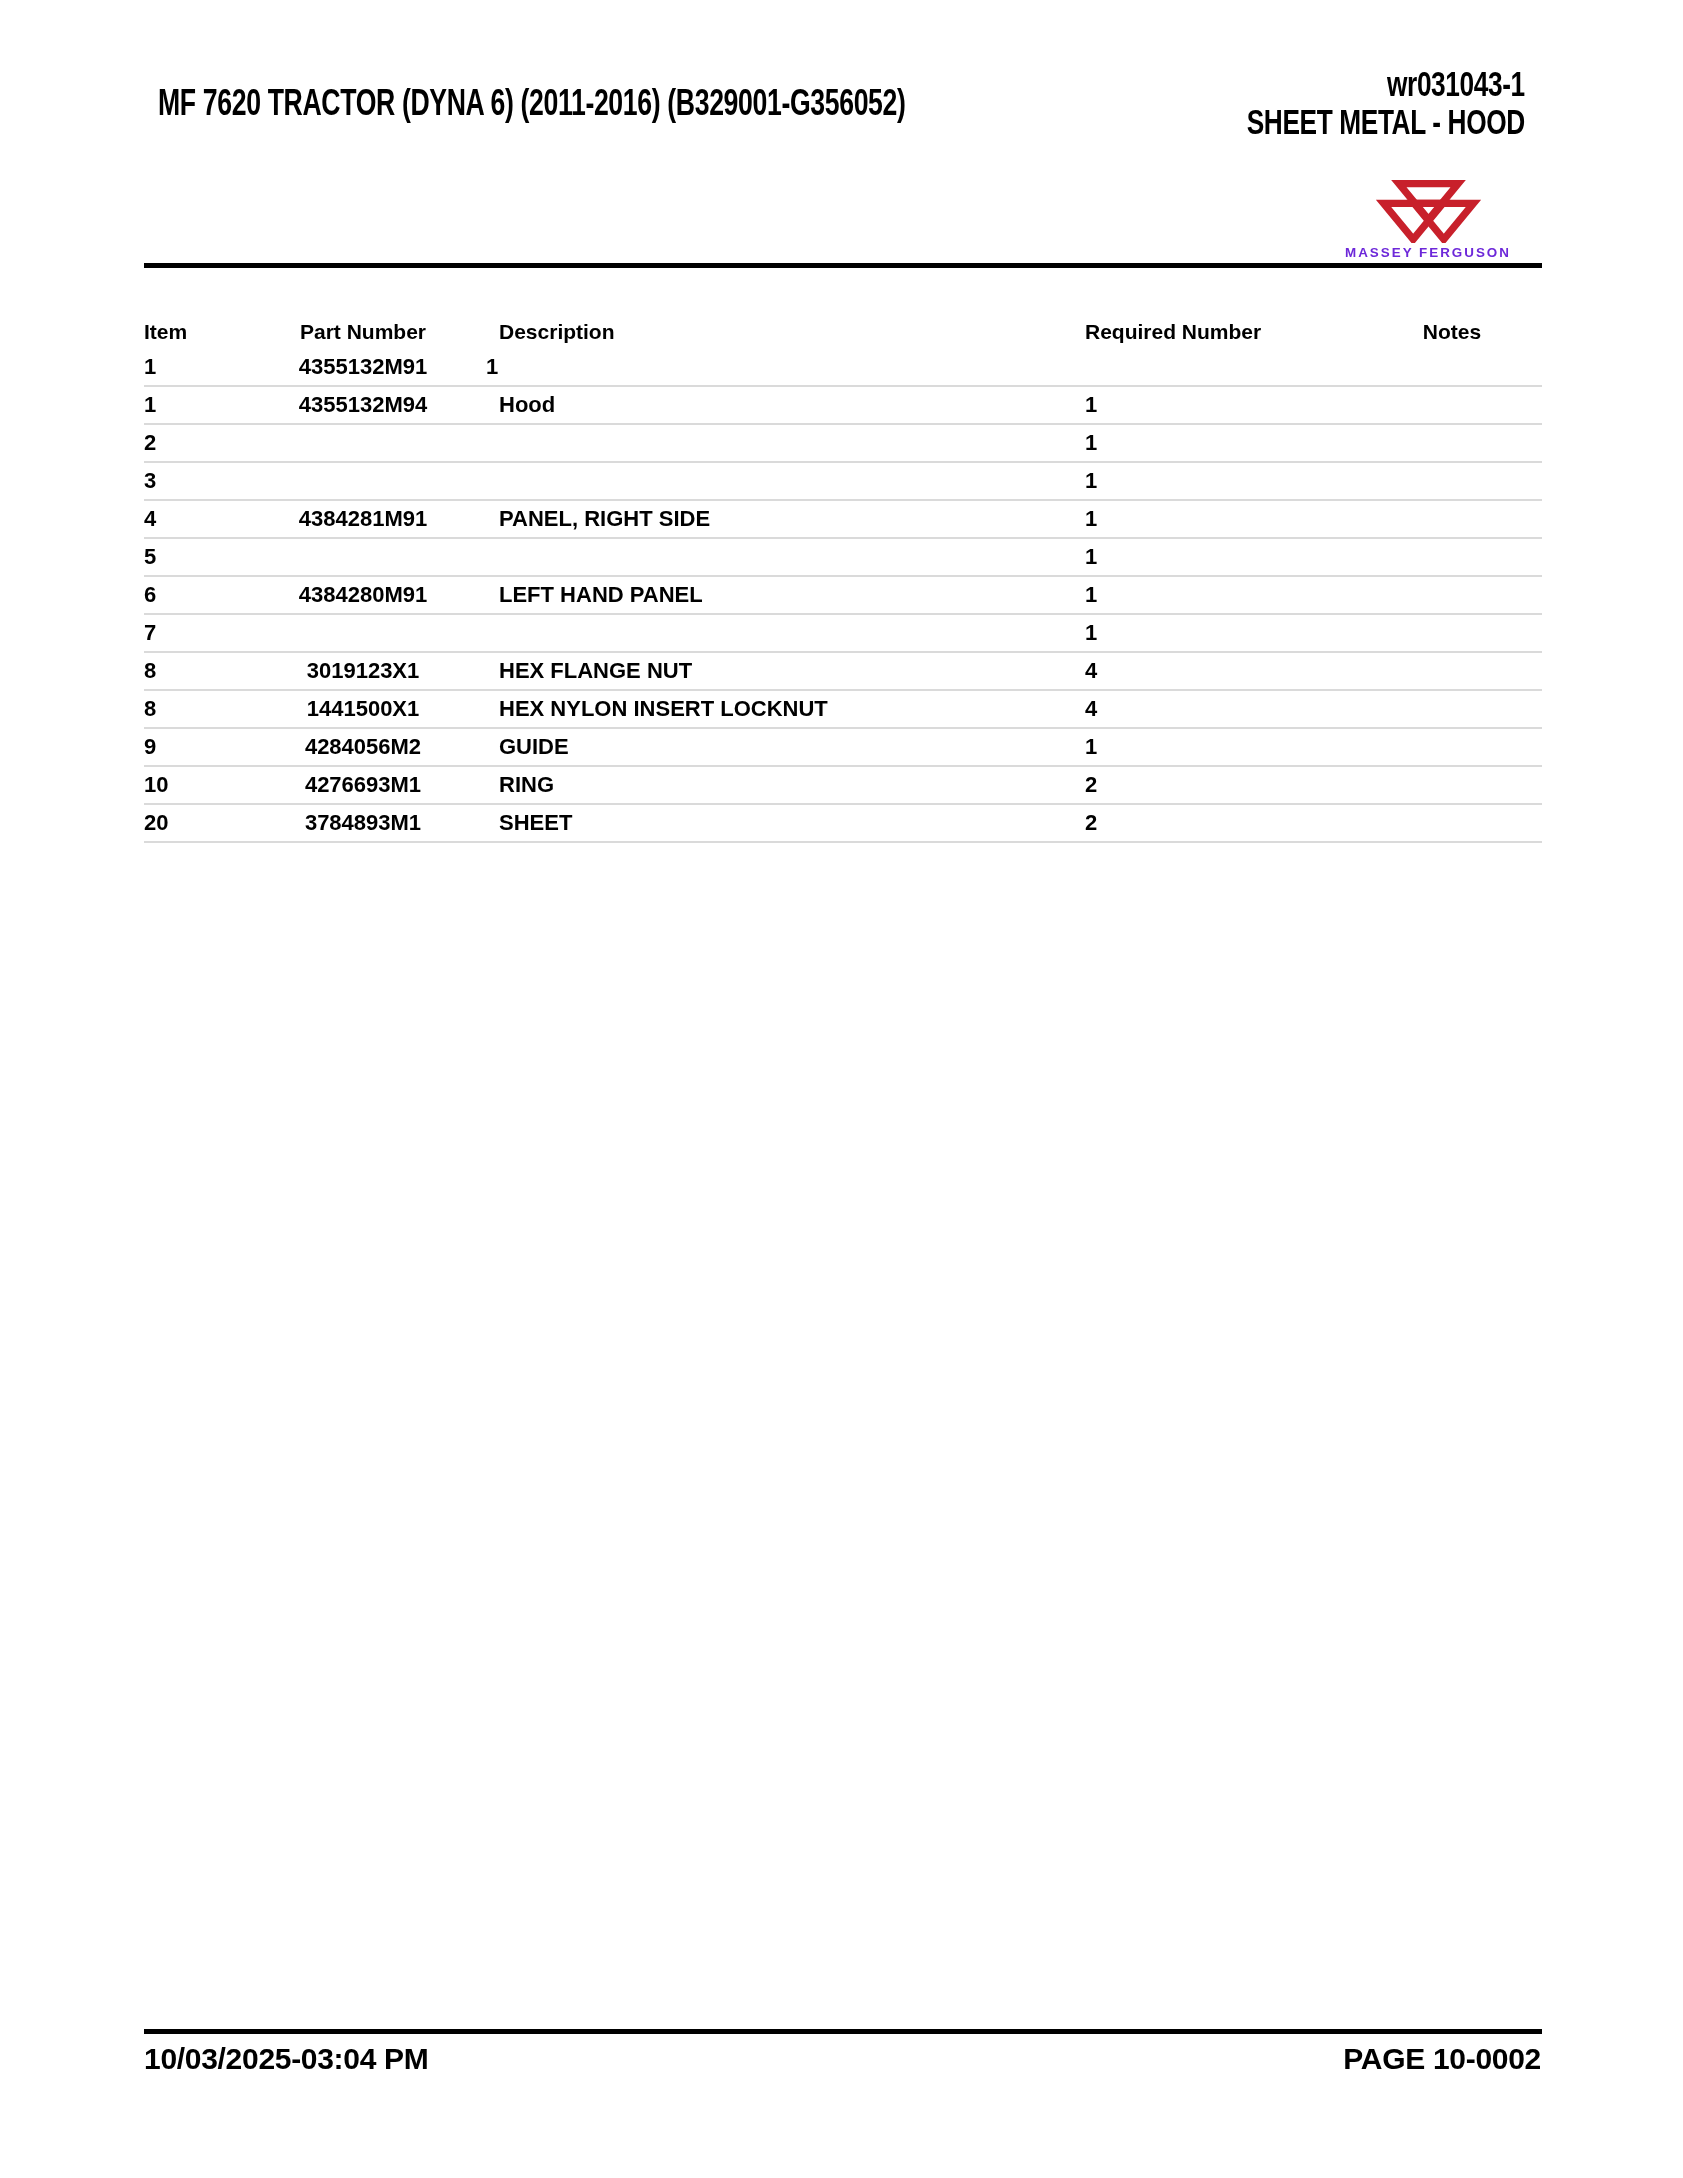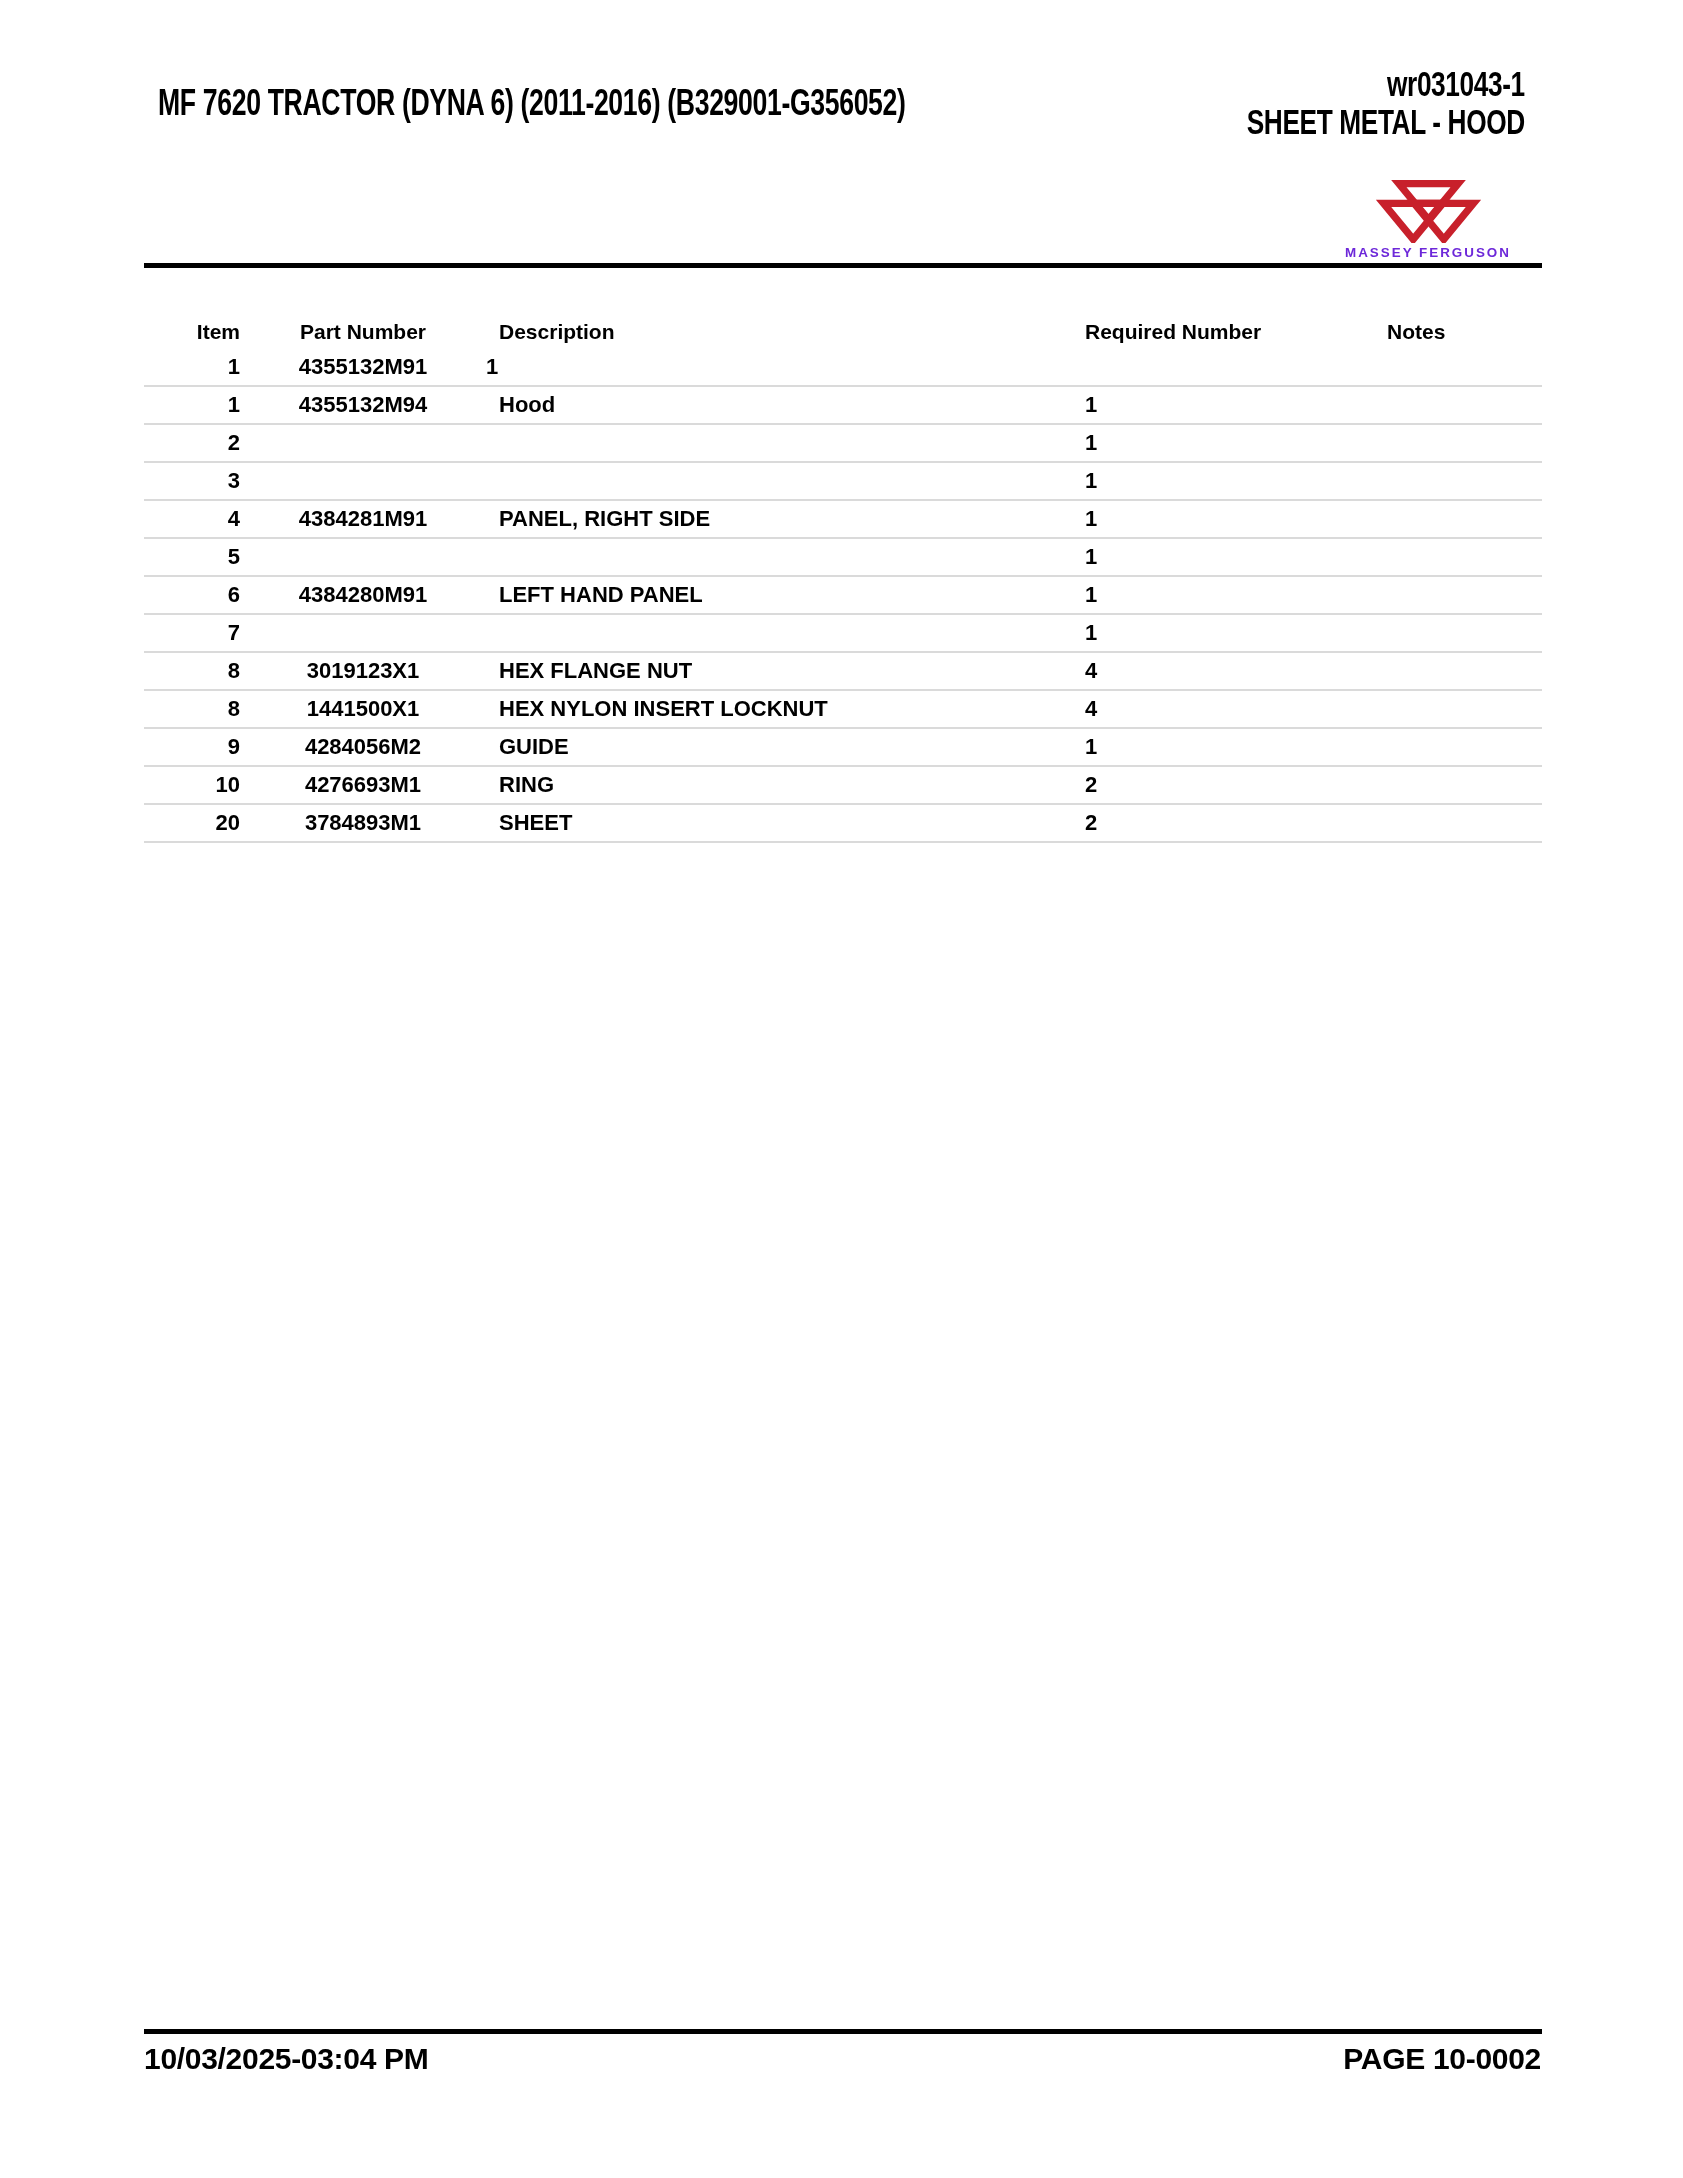--- a/index.html
+++ b/index.html
@@ -39,25 +39,25 @@
   .rule { position:absolute; left:144px; width:1398px; height:5px; background:#000; }
   .rule-top { top:263px; }
   .rule-bottom { top:2029px; }
 
   
   .parts-table { position:absolute; left:144px; top:315px; width:1398px; }
   .thead, .trow { display:flex; align-items:center; }
   .thead { height:34px; font-weight:700; font-size:21px; }
   .trow  { height:36px; border-bottom:2px solid #DADADA; font-weight:600; font-size:22px; }
   .cell { white-space:nowrap; overflow:visible; }
-  .c-item  { width:96px;  text-align:right; }
+  .c-item  { width:96px;  text-align:left; }
   .c-part  { width:246px; text-align:center; }
   .c-desc  { width:599px; text-align:left; padding-left:13px; box-sizing:border-box; }
   .c-qty   { width:302px; text-align:left; }
-  .c-notes { flex:1; text-align:left; padding-right:25px; box-sizing:border-box; }
+  .c-notes { flex:1; text-align:center; padding-right:25px; box-sizing:border-box; }
 
   
   .footer-left {
     position:absolute; left:144px; top:2042px;
     font-size:30px; font-weight:700; line-height:34px; letter-spacing:-0.3px;
     white-space:nowrap;
   }
   .footer-right {
     position:absolute; right:142px; top:2042px;
     font-size:30px; font-weight:700; line-height:34px; letter-spacing:-0.3px;

